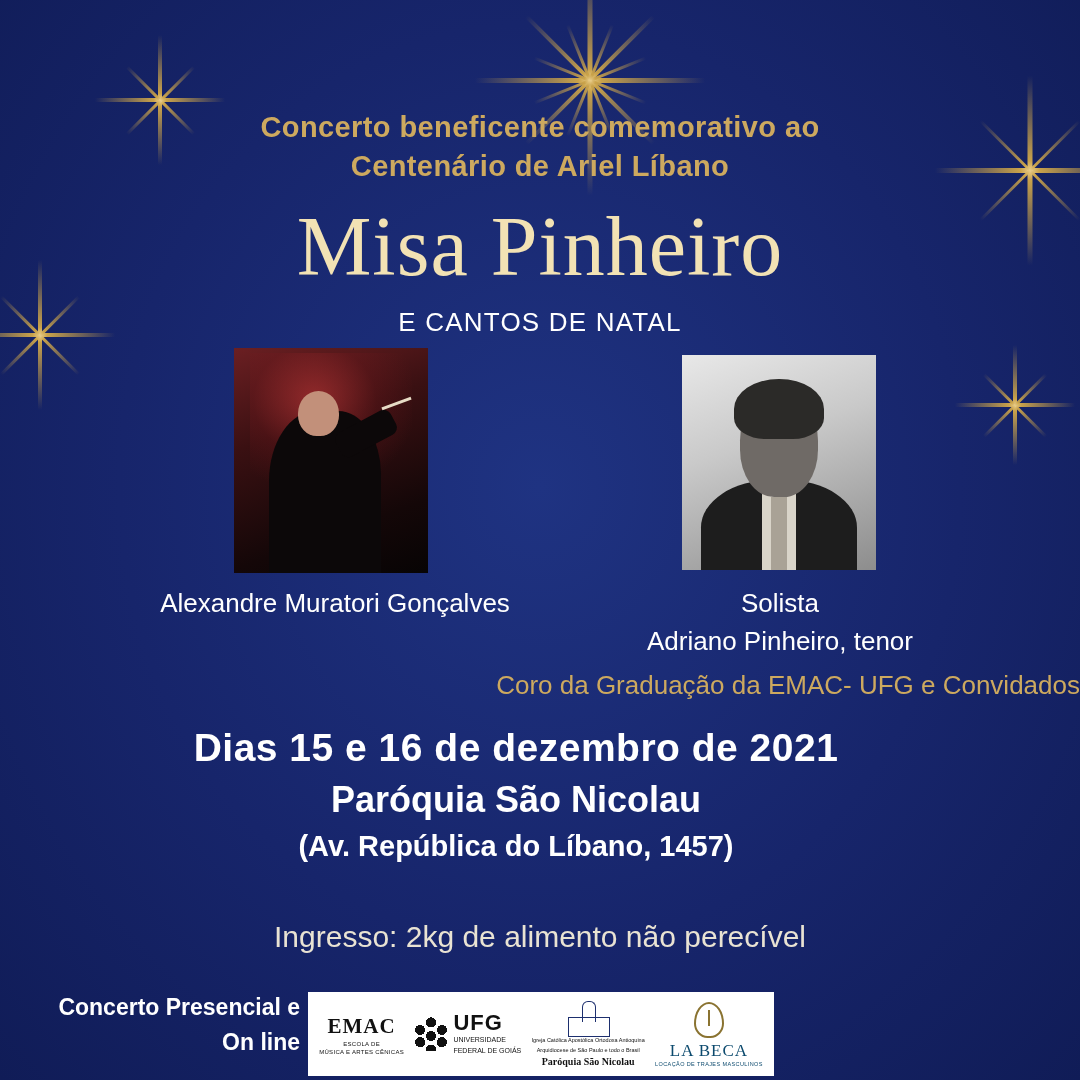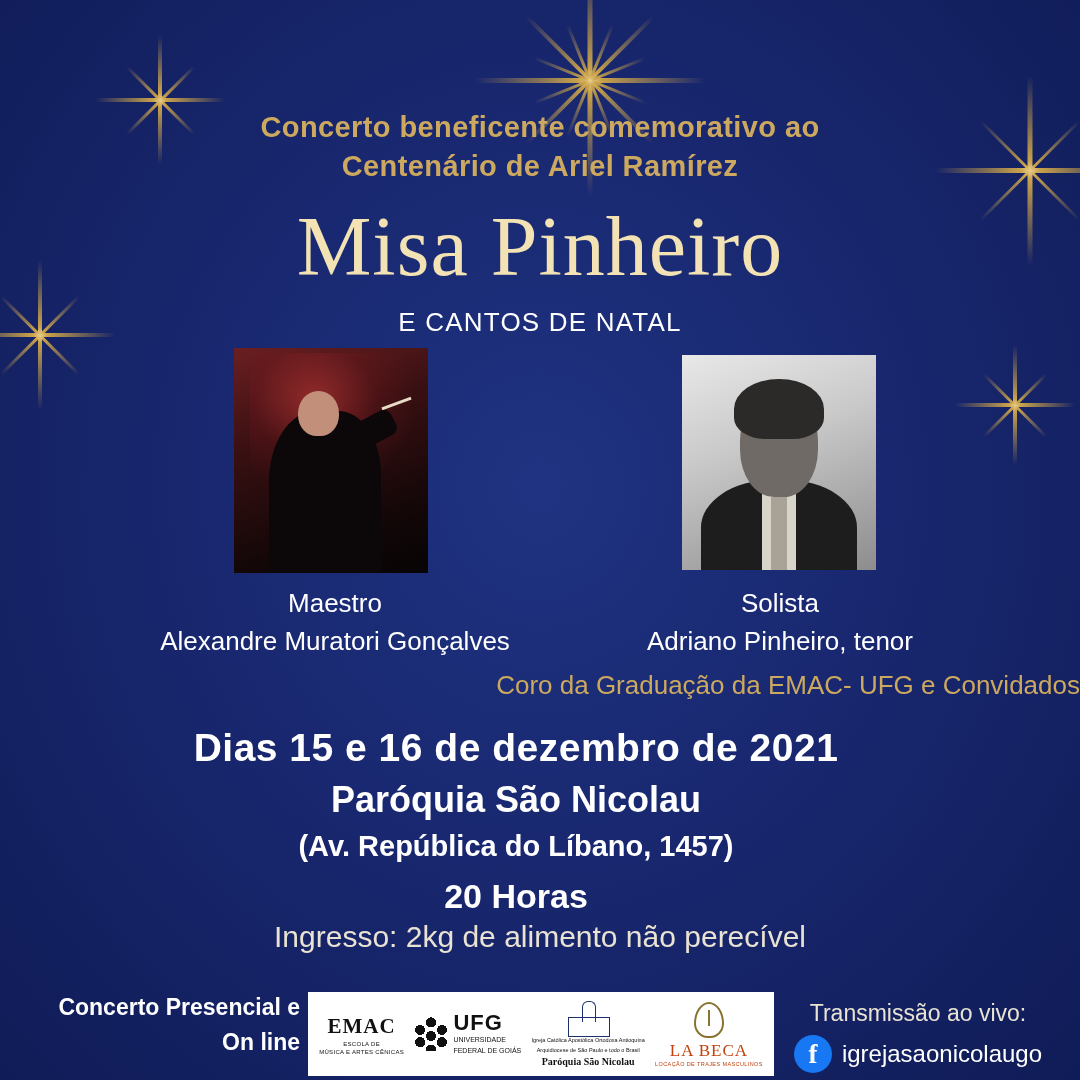--- a/index.html
+++ b/index.html
@@ -297,21 +297,21 @@
     border-radius: 6px 6px 0 0;
   }
   .church-ico::after {
     content: "";
     position: absolute; left: 4px; top: 16px;
     width: 40px; height: 18px;
     border: 1.5px solid #1d2f6e;
   }
   .logo-paroquia .pq-small { font-size: 5.5px; text-align: center; line-height: 1.3; margin-top: 2px; }
   .logo-paroquia .pq-name { font-family: "Liberation Serif", serif; font-size: 10px; font-weight: bold; margin-top: 2px; }
-  .logo-labeca { flex-direction: column; align-items: center; color: #c2410c; text-align: center; }
+  .logo-labeca { flex-direction: column; align-items: center; color: #0c4a6e; text-align: center; }
   .labeca-mark {
     width: 26px; height: 32px;
     border: 2px solid #8a7331;
     border-radius: 50% 50% 45% 45% / 60% 60% 40% 40%;
     position: relative;
   }
   .labeca-mark::after {
     content: "";
     position: absolute; left: 50%; top: 6px;
     width: 2px; height: 16px; background: #8a7331; transform: translateX(-50%);
@@ -387,21 +387,21 @@
 
   <div class="star" style="left:950px; top:340px; width:130px; height:130px;">
     <div class="ray" style="width:120px; height:4px; margin:-2px 0 0 -60px; transform:rotate(0deg);"></div>
     <div class="ray" style="width:120px; height:4px; margin:-2px 0 0 -60px; transform:rotate(90deg);"></div>
     <div class="ray" style="width:88px; height:3px; margin:-1.5px 0 0 -44px; transform:rotate(45deg);"></div>
     <div class="ray" style="width:88px; height:3px; margin:-1.5px 0 0 -44px; transform:rotate(-45deg);"></div>
   </div>
 
   <div class="headline-wrap">
     <div class="head-line">Concerto beneficente comemorativo ao</div>
-    <div class="head-line">Centenário de Ariel Ramírez</div>
+    <div class="head-line">Centenário de Ariel Líbano</div>
   </div>
 
   <div class="title">Misa Pinheiro</div>
   <div class="subtitle">E CANTOS DE NATAL</div>
 
   <div class="photo photo-maestro">
     <div class="glow"></div>
     <div class="body"></div>
     <div class="head"></div>
     <div class="arm"></div>
@@ -410,35 +410,33 @@
 
   <div class="photo photo-solista">
     <div class="s-body"></div>
     <div class="s-shirt"></div>
     <div class="s-tie"></div>
     <div class="s-head"></div>
     <div class="s-hair"></div>
   </div>
 
   <div class="credit credit-maestro">
-    <div>Maestro</div>
     <div>Alexandre Muratori Gonçalves</div>
   </div>
   <div class="credit credit-solista">
     <div>Solista</div>
     <div>Adriano Pinheiro, tenor</div>
   </div>
 
   <div class="choir">Coro da Graduação da EMAC- UFG e Convidados</div>
 
   <div class="dates">
     <div class="l1">Dias 15 e 16 de dezembro de 2021</div>
     <div class="l2">Paróquia São Nicolau</div>
     <div class="l3">(Av. República do Líbano, 1457)</div>
-    <div class="l4">20 Horas</div>
   </div>
 
   <div class="ticket">Ingresso: 2kg de alimento não perecível</div>
 
   <div class="footer-left">
     <div>Concerto Presencial e</div>
     <div>On line</div>
   </div>
 
   <div class="logo-bar">
@@ -464,21 +462,14 @@
       <div class="pq-name">Paróquia São Nicolau</div>
     </div>
 
     <div class="logo logo-labeca">
       <div class="labeca-mark"></div>
       <div class="labeca-name">LA BECA</div>
       <div class="labeca-sub">LOCAÇÃO DE TRAJES MASCULINOS</div>
     </div>
   </div>
 
-  <div class="footer-right">
-    <div class="live">Transmissão ao vivo:</div>
-    <div class="fb-row">
-      <div class="fb-icon">f</div>
-      <div class="fb-handle">igrejasaonicolaugo</div>
-    </div>
-  </div>
 
 </div>
 
 </body></html>

